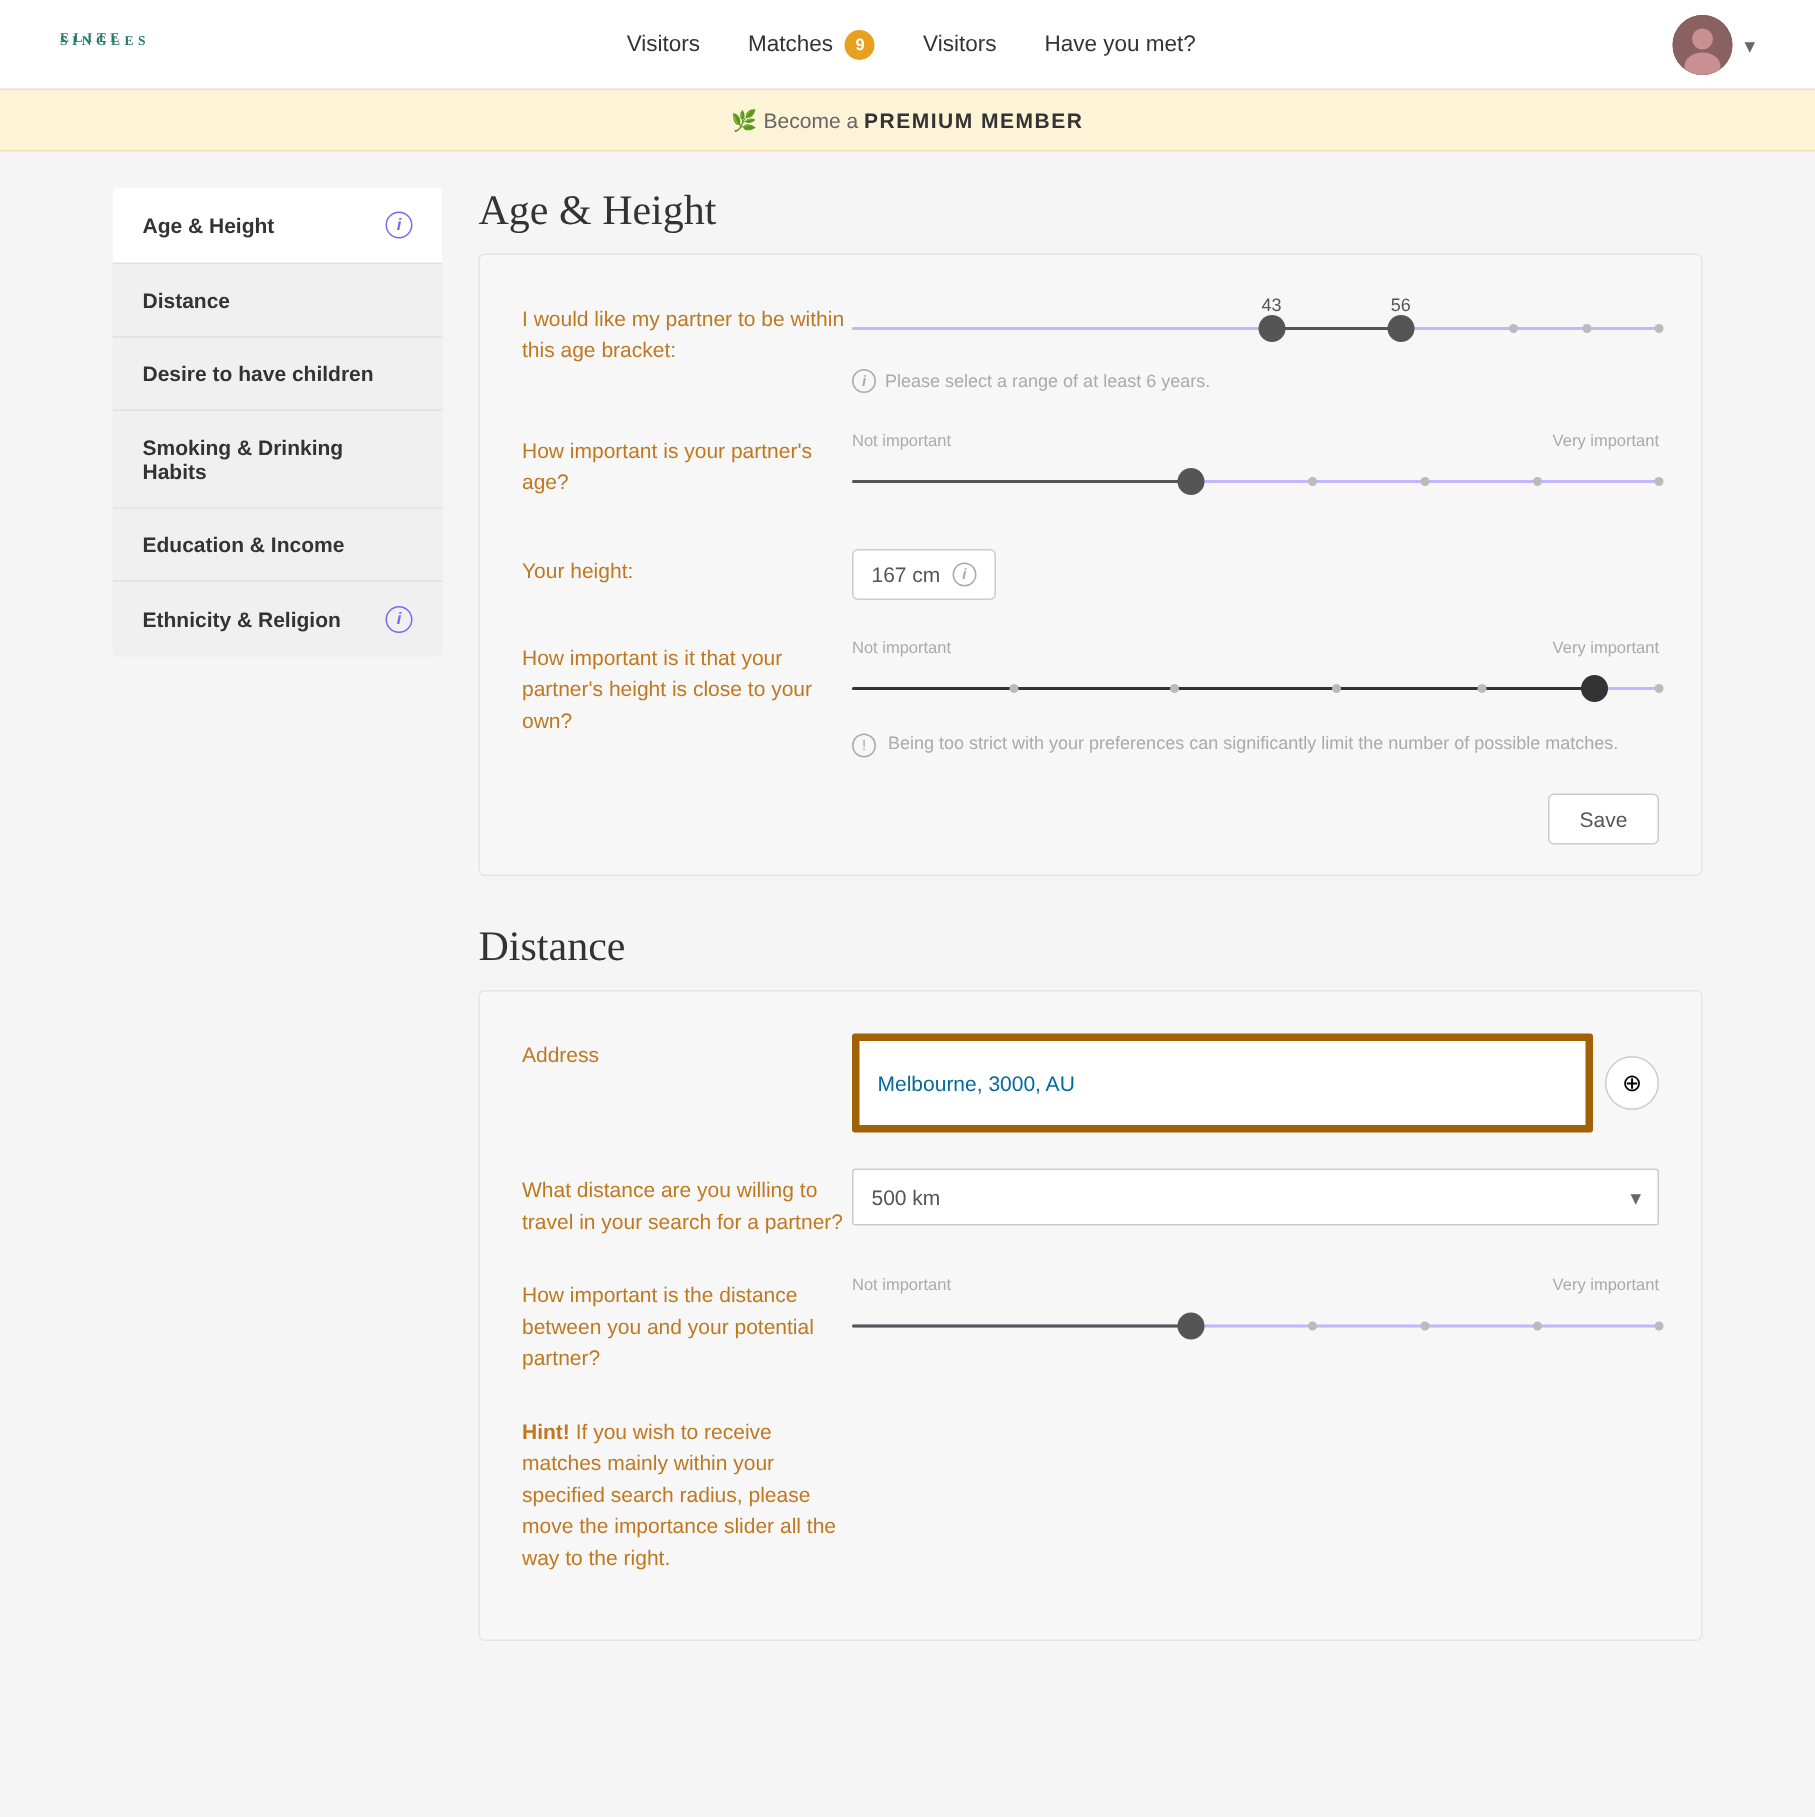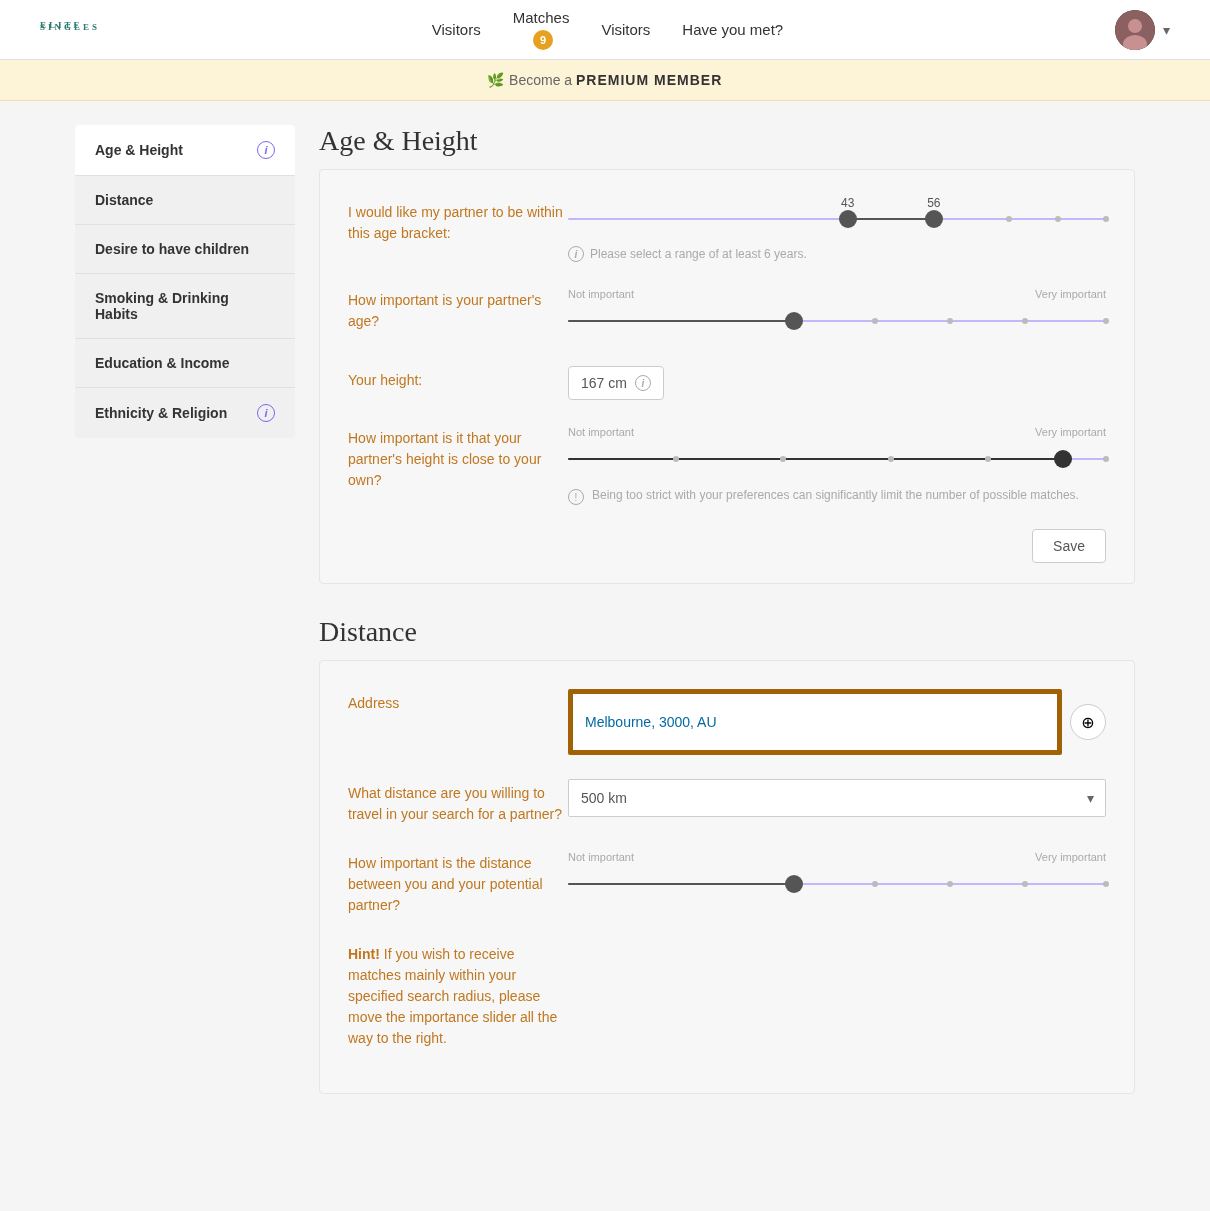--- a/index.html
+++ b/index.html
@@ -290,21 +290,21 @@
 </head>
 <body>
 
 <header class="header">
   <div class="logo">
     <span>Elite</span>
     <span>SINGLES</span>
   </div>
   <nav class="nav">
     <a href="#">Visitors</a>
-    <a href="#" style="display:flex;align-items:center;gap:4px;flex-direction:column;">
+    <a href="#" style="display:flex;align-items:center;gap:4px;">
       <span>Matches</span>
       <span class="nav-badge">9</span>
     </a>
     <a href="#">Visitors</a>
     <a href="#">Have you met?</a>
   </nav>
   <div class="user-area">
     <div class="avatar">
       <svg viewBox="0 0 40 40" xmlns="http://www.w3.org/2000/svg">
         <circle cx="20" cy="20" r="20" fill="#8B6060"></circle>

